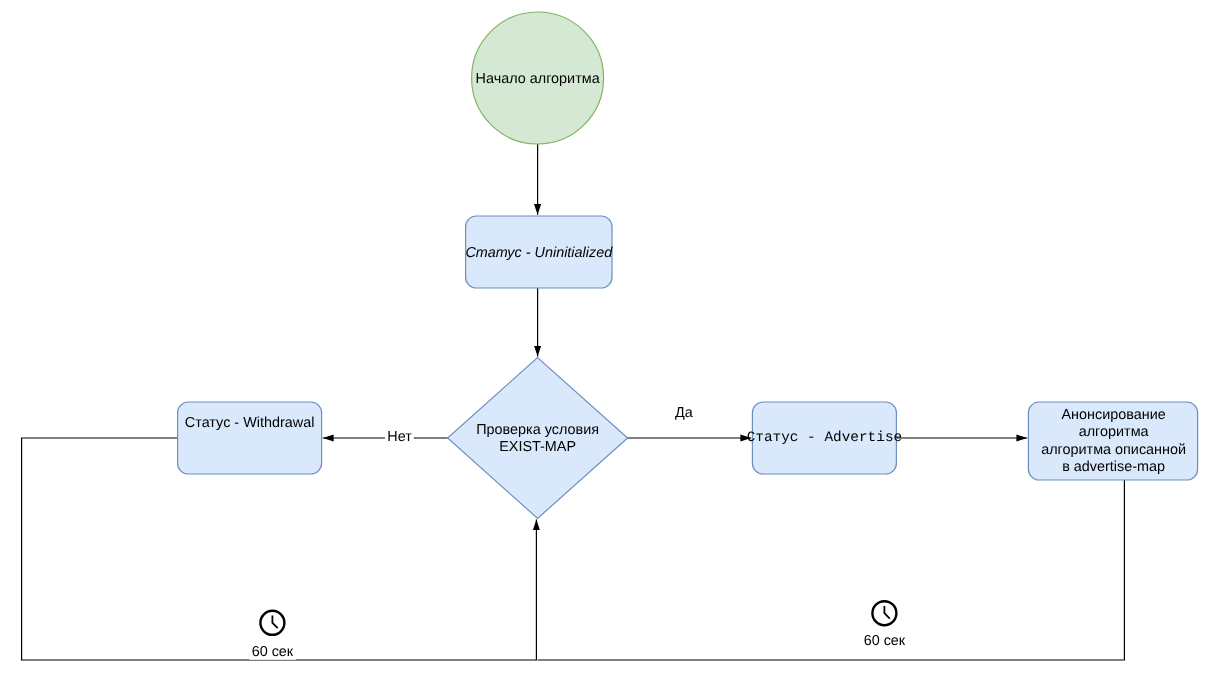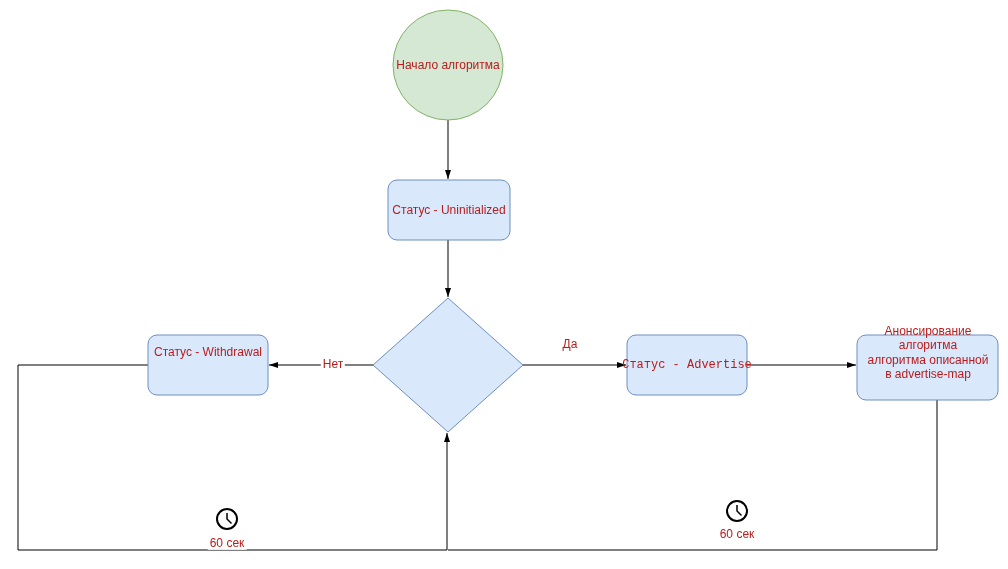--- a/index.html
+++ b/index.html
@@ -3,21 +3,21 @@
 <meta charset="utf-8">
 <style>
   html, body { margin: 0; padding: 0; background: #ffffff; }
   #canvas {
     position: relative;
     width: 1008px;
     height: 569px;
     background: #ffffff;
     font-family: "Liberation Sans", sans-serif;
     font-size: 12px;
-    color: #b91c1c;
+    color: #000000;
     overflow: hidden;
   }
   #diagram-svg { position: absolute; left: 0; top: 0; }
   .lbl {
     position: absolute;
     transform: translate(-50%, -50%);
     text-align: center;
     line-height: 1.2;
     white-space: nowrap;
   }
@@ -65,28 +65,32 @@
     </g>
 
     <g transform="translate(737,511)">
       <circle r="10" fill="#ffffff" stroke="#000000" stroke-width="2"></circle>
       <path d="M0,-6 L0,0 L4.5,4.5" fill="none" stroke="#000000" stroke-width="1.5"></path>
     </g>
   </svg>
 
   <div class="lbl" style="left:448px; top:65px;">Начало алгоритма</div>
 
-  <div class="lbl" style="left:449px; top:210px;">Статус - Uninitialized</div>
+  <div class="lbl" style="left:449px; top:210px;font-style:italic;">Статус - Uninitialized</div>
 
+  <div class="lbl wrap" style="left:448px; top:365px; width:120px;">
+    <span class="line">Проверка условия</span>
+    <span class="line">EXIST-MAP</span>
+  </div>
 
   <div class="lbl" style="left:208px; top:352px;">Статус - Withdrawal</div>
 
   <div class="lbl" style="left:687px; top:365px;font-family:Liberation Mono, monospace;">Статус - Advertise</div>
 
-  <div class="lbl wrap" style="left:928px; top:353px; width:140px;">
+  <div class="lbl wrap" style="left:928px; top:367px; width:140px;">
     <span class="line">Анонсирование</span>
     <span class="line">алгоритма</span>
     <span class="line">алгоритма описанной</span>
     <span class="line">в advertise-map</span>
   </div>
 
   <div class="lbl edge-lbl" style="left:333px; top:364px;">Нет</div>
 
   <div class="lbl edge-lbl" style="left:570px; top:344px;text-align:center;">Да</div>
 

